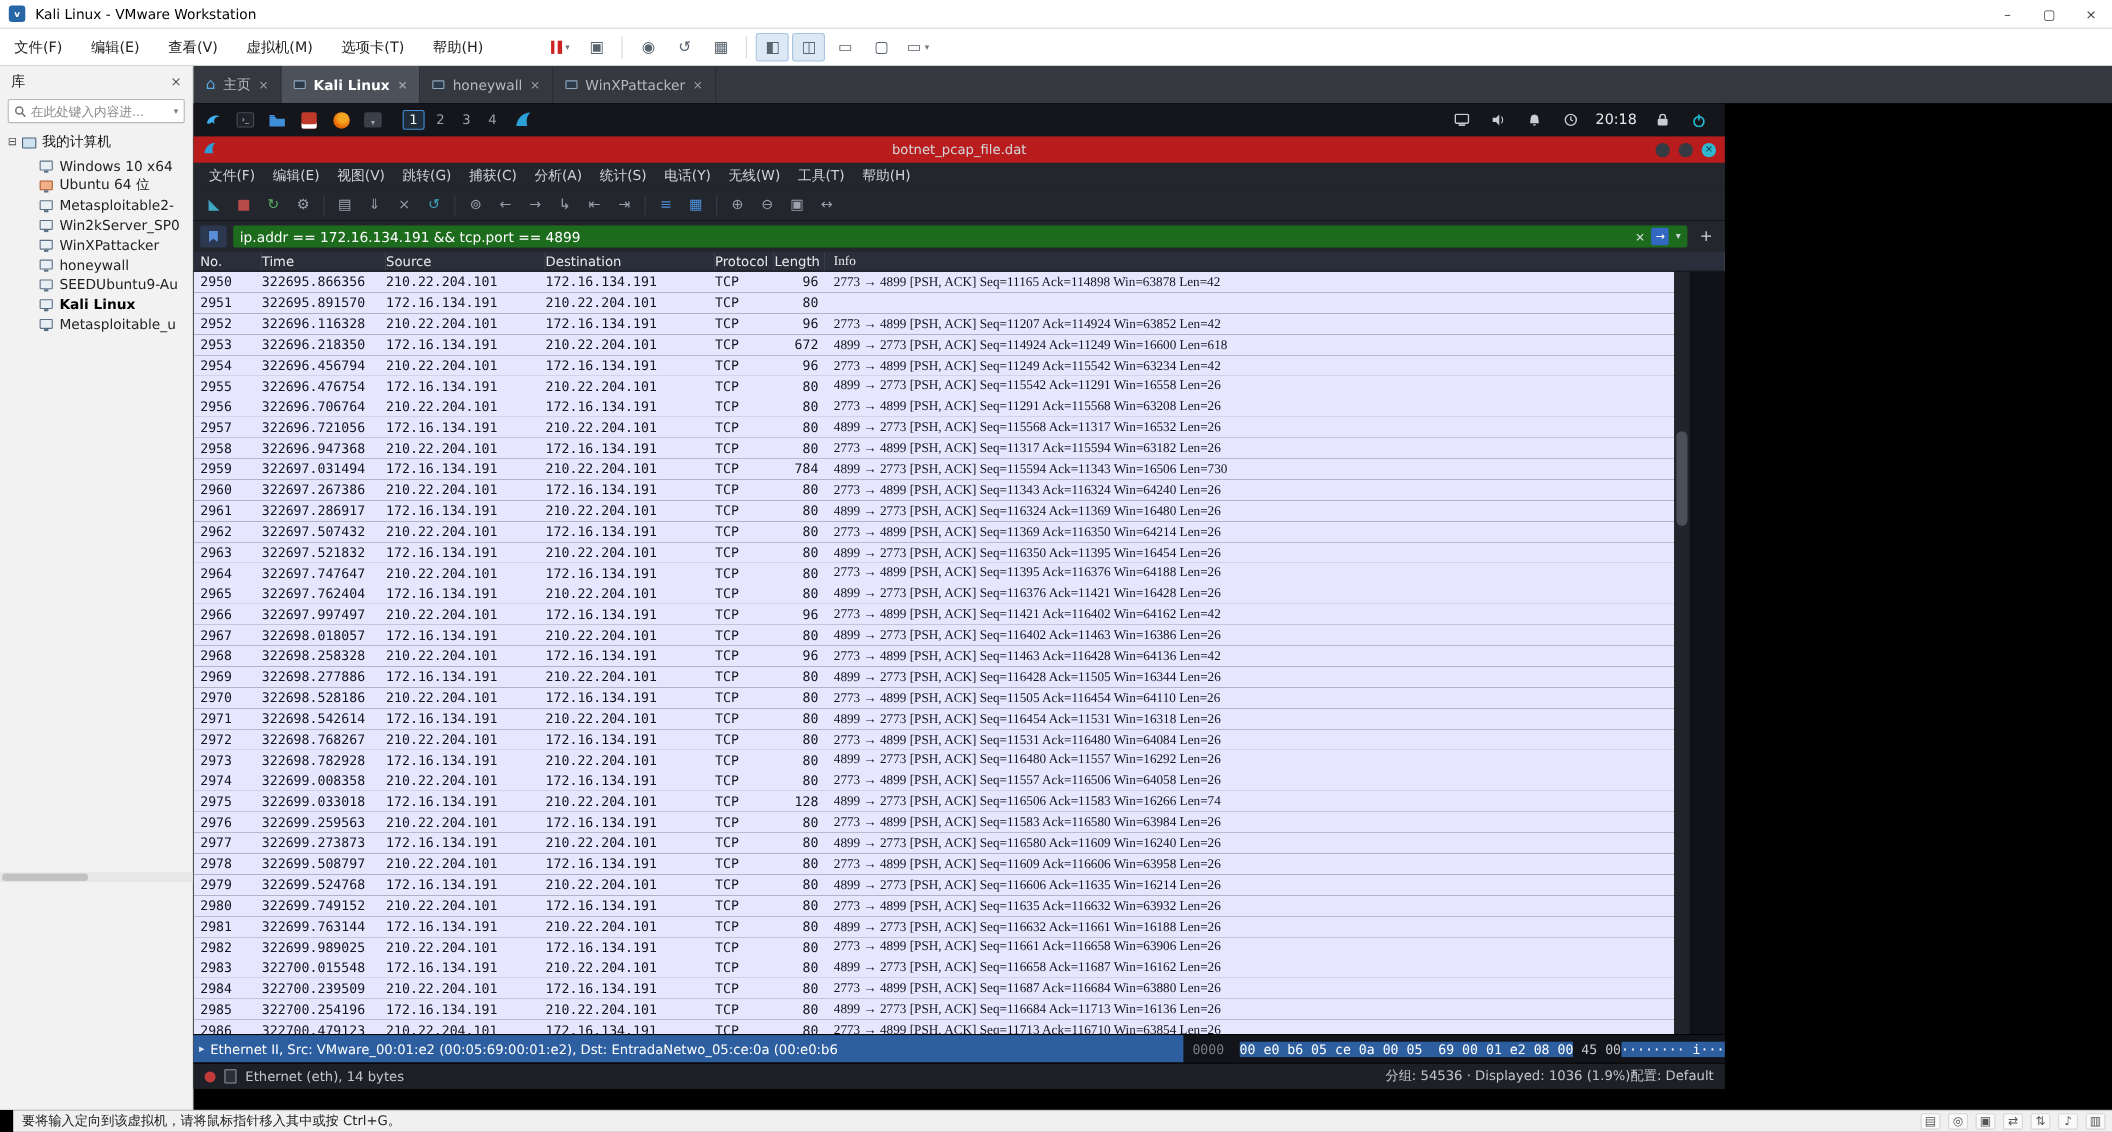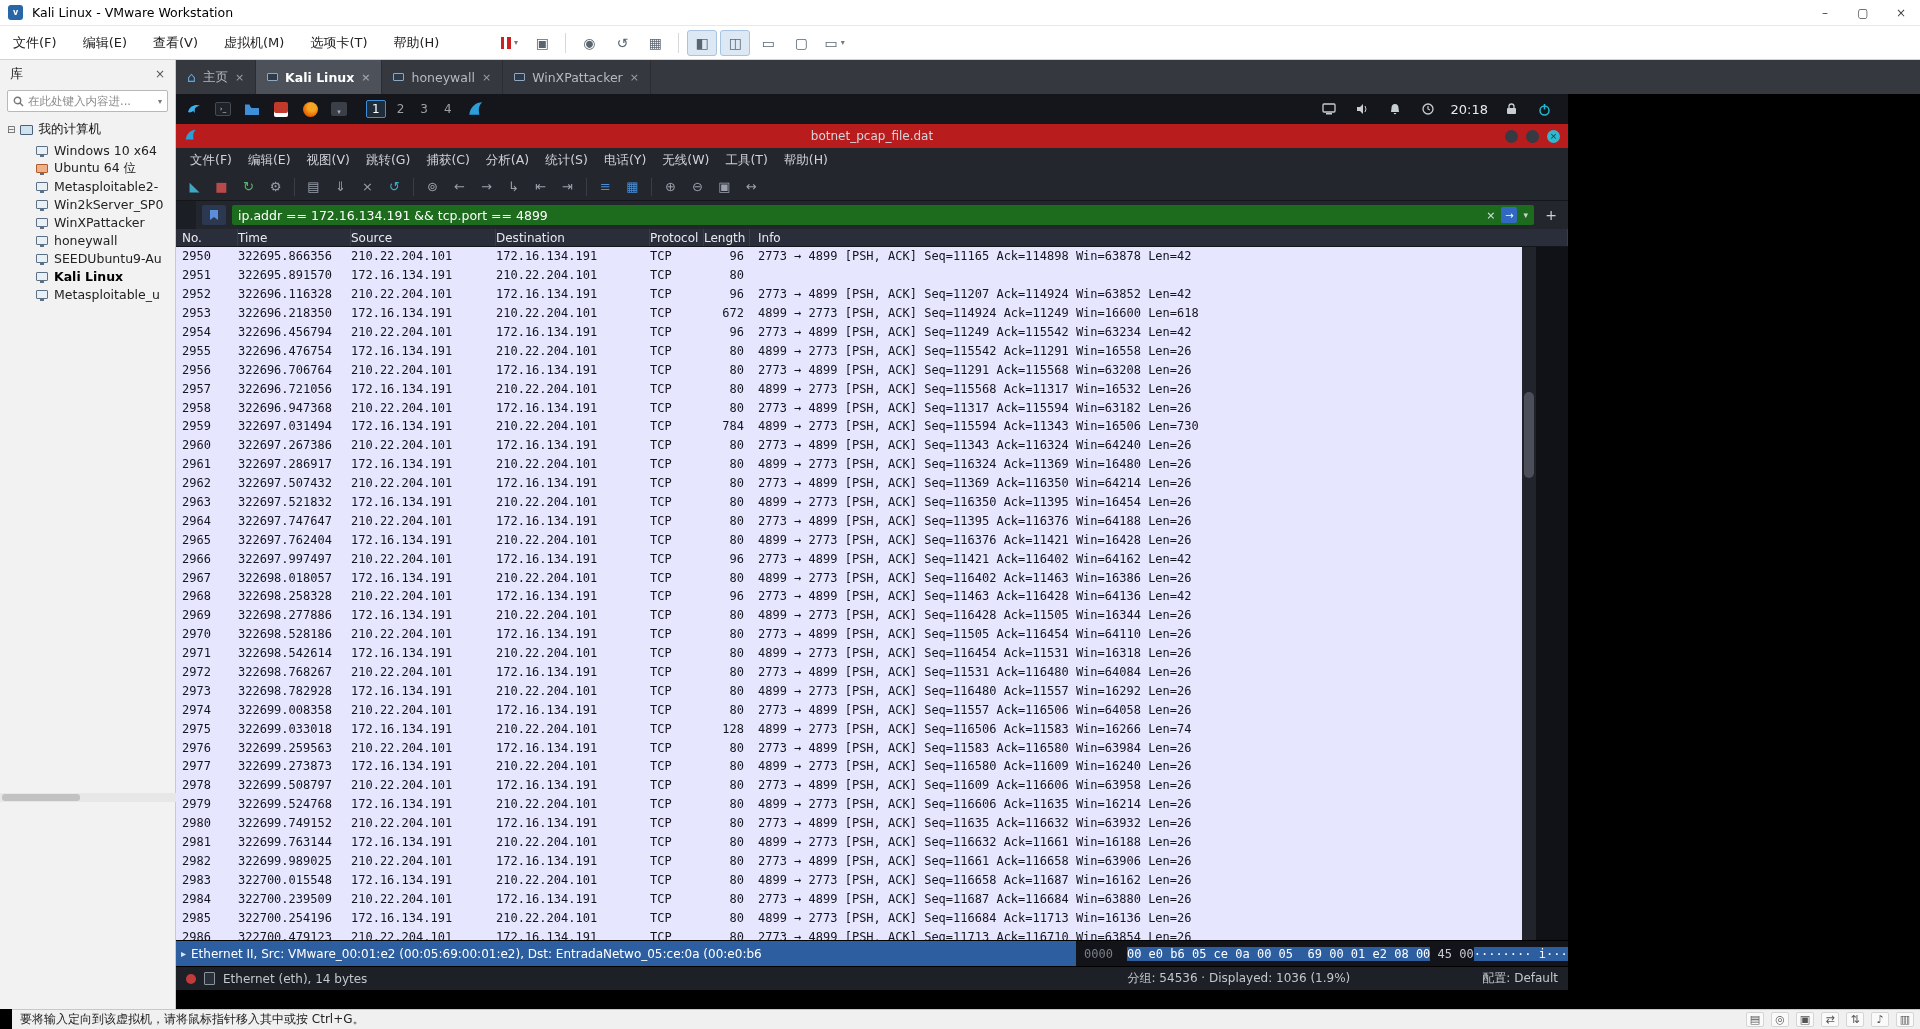--- a/index.html
+++ b/index.html
@@ -89,21 +89,21 @@
   #ws-tb-btns { margin-left:auto; display:flex; gap:8px; padding-right:8px; z-index:1; }
   .ws-circle { width:13px; height:13px; border-radius:50%; background:#363a43; }
   .ws-circle.close { background:#2fb8cf; color:#083a42; font-size:9px; display:flex; align-items:center; justify-content:center; }
   #ws-menubar { height:25px; background:#24262e; display:flex; align-items:center; padding-left:6px; }
   .ws-menu-item { padding:0 8px; font-size:12.5px; color:#d0d3d8; }
   #ws-toolbar { height:28px; background:#24262e; border-bottom:1px solid #15161c; display:flex;
                 align-items:center; padding-left:6px; gap:2px; }
   .wt-btn { width:25px; height:22px; display:flex; align-items:center; justify-content:center;
             font-size:13px; color:#9aa1ac; border-radius:2px; }
   .wt-sep { width:1px; height:18px; background:#3a3d47; margin:0 4px; }
-  #ws-filterbar { height:28px; background:#24262e; display:flex; align-items:center; padding:0 6px; gap:6px;margin-left:20px; }
+  #ws-filterbar { height:28px; background:#24262e; display:flex; align-items:center; padding:0 6px; gap:6px; }
   #bookmark-btn { width:24px; height:20px; background:#2b3850; border-radius:2px; display:flex;
                   align-items:center; justify-content:center; }
   #filter-field { flex:1; height:20px; background:#1d6b1d; border-radius:2px; display:flex;
                   align-items:center; padding:0 6px; gap:6px; }
   #filter-text { flex:1; font-size:12.5px; color:#ffffff; white-space:nowrap; overflow:hidden; }
   #filter-clear { color:#dfe3e8; font-size:11px; }
   #filter-apply { width:16px; height:16px; background:#3268c2; border-radius:2px; color:#fff; font-size:10px;
                   display:flex; align-items:center; justify-content:center; }
   #filter-caret { color:#cfd3d8; font-size:9px; }
   #filter-add { width:22px; text-align:center; color:#cfd3d8; font-size:14px; }
@@ -114,21 +114,21 @@
   #ws-colhead span { border-right:1px solid #383d4a; height:100%; display:flex; align-items:center; }
   #ws-list { flex:1; display:flex; overflow:hidden; background:#101218; }
   #ws-rows { width:1346px; font-family:"DejaVu Sans Mono","Liberation Mono",monospace; font-size:12px; }
   .pkt-row { height:18.9px; display:flex; align-items:center; background:#e7e6ff; color:#14141e; white-space:nowrap; }
   .c-no   { width:62px;  padding-left:6px; flex:none; }
   .c-time { width:113px; flex:none; }
   .c-src  { width:145px; flex:none; }
   .c-dst  { width:154px; flex:none; }
   .c-proto{ width:54px;  flex:none; }
   .c-len  { width:46px;  flex:none; text-align:right; padding-right:6px; }
-  .c-info { flex:1; padding-left:8px; overflow:hidden; }
+  .c-info { flex:1; padding-left:8px; overflow:hidden;font-family:Liberation Serif, serif; }
   #ws-vscroll { width:14px; background:#22242c; position:relative; }
   #ws-vthumb { position:absolute; left:2px; top:145px; width:10px; height:86px; background:#4b4f5a; border-radius:5px; }
   #ws-edge { flex:1; background:#101218; }
 
   
   #ws-detailrow { height:26px; display:flex; border-top:1px solid #000; }
   #detail-pane { width:900px; background:#2c5ea0; color:#fff; display:flex; align-items:center;
                  padding-left:5px; font-size:12px; white-space:nowrap; overflow:hidden; }
   #detail-pane .tri { font-size:10px; margin-right:5px; color:#dce6f4; }
   #bytes-pane { flex:1; background:#121419; display:flex; align-items:center; padding-left:8px;
@@ -136,21 +136,21 @@
                 color:#c6cad2; white-space:pre; overflow:hidden; }
   .hex-off { color:#7a8089; margin-right:14px; }
   .hex-sel, .asc-sel { background:#2c5ea0; color:#fff; }
   .asc-gap { display:inline-block; width:18px; }
 
   
   #ws-statusbar { height:24px; background:#1e2027; border-top:1px solid #000; display:flex;
                   align-items:center; padding:0 10px; font-size:12px; color:#c3c7cd; gap:8px; }
   #expert-dot { width:10px; height:10px; border-radius:50%; background:#c23b3b; flex:none; }
   .doc-icon { width:11px; height:13px; border:1px solid #8a93a0; border-radius:1px; background:#2b2f38; flex:none; }
-  #sb-right { margin-left:auto; display:flex; gap:132px; }
+  #sb-right { margin-left:auto; display:flex; }
 
   
   #vmw-statusbar { position:absolute; left:12px; top:1009px; width:1920px; height:20px; background:#f0f0f0;
                    border-top:1px solid #c8c8c8; display:flex; align-items:center; padding:0 8px;
                    font-size:12px; color:#222; }
   #dev-icons { margin-left:auto; display:flex; gap:7px; padding-right:10px; }
   .dev-icon { width:18px; height:15px; display:flex; align-items:center; justify-content:center;
               font-size:11px; color:#555; border:1px solid #d5d5d5; background:#fafafa; border-radius:2px; }
 </style>
 </head>

